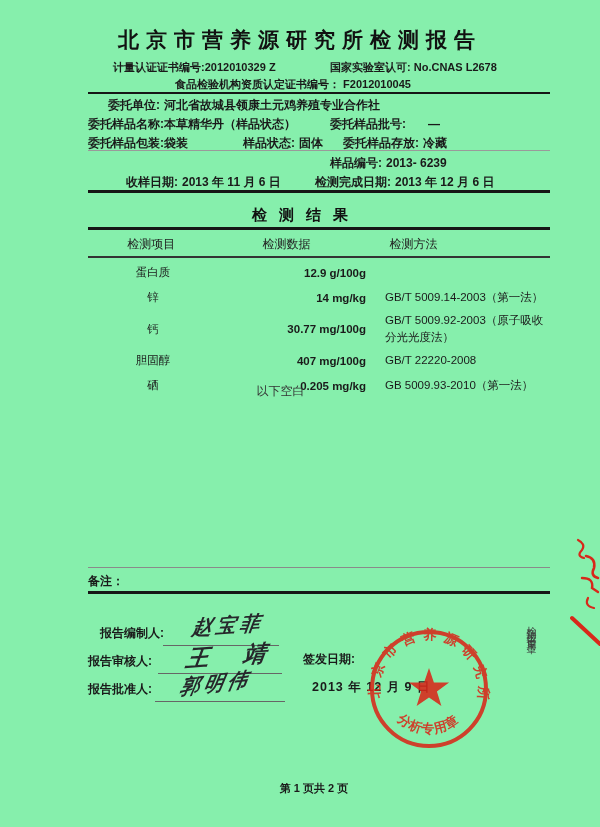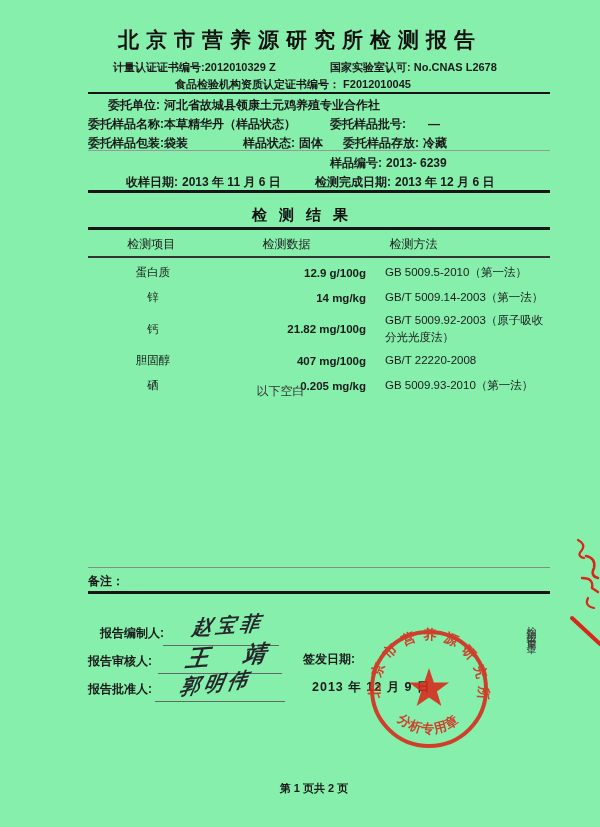--- a/index.html
+++ b/index.html
@@ -109,30 +109,29 @@
     <span class="h-item">检测项目</span>
     <span class="h-data">检测数据</span>
     <span class="h-method">检测方法</span>
   </div>
   <div class="rule" style="top:256px;height:1.5px;background:#333;"></div>
 
   <div class="tbody">
     <div class="trow">
       <span class="c-item">蛋白质</span>
       <span class="c-data">12.9 g/100g</span>
-      <span class="c-method">GB 5009.5-2010（第一法）</span>
     </div>
     <div class="trow">
       <span class="c-item">锌</span>
       <span class="c-data">14 mg/kg</span>
       <span class="c-method">GB/T 5009.14-2003（第一法）</span>
     </div>
     <div class="trow tall">
       <span class="c-item">钙</span>
-      <span class="c-data">21.82 mg/100g</span>
+      <span class="c-data">30.77 mg/100g</span>
       <span class="c-method">GB/T 5009.92-2003（原子吸收分光光度法）</span>
     </div>
     <div class="trow">
       <span class="c-item">胆固醇</span>
       <span class="c-data">407 mg/100g</span>
       <span class="c-method">GB/T 22220-2008</span>
     </div>
     <div class="trow">
       <span class="c-item">硒</span>
       <span class="c-data">0.205 mg/kg</span>

